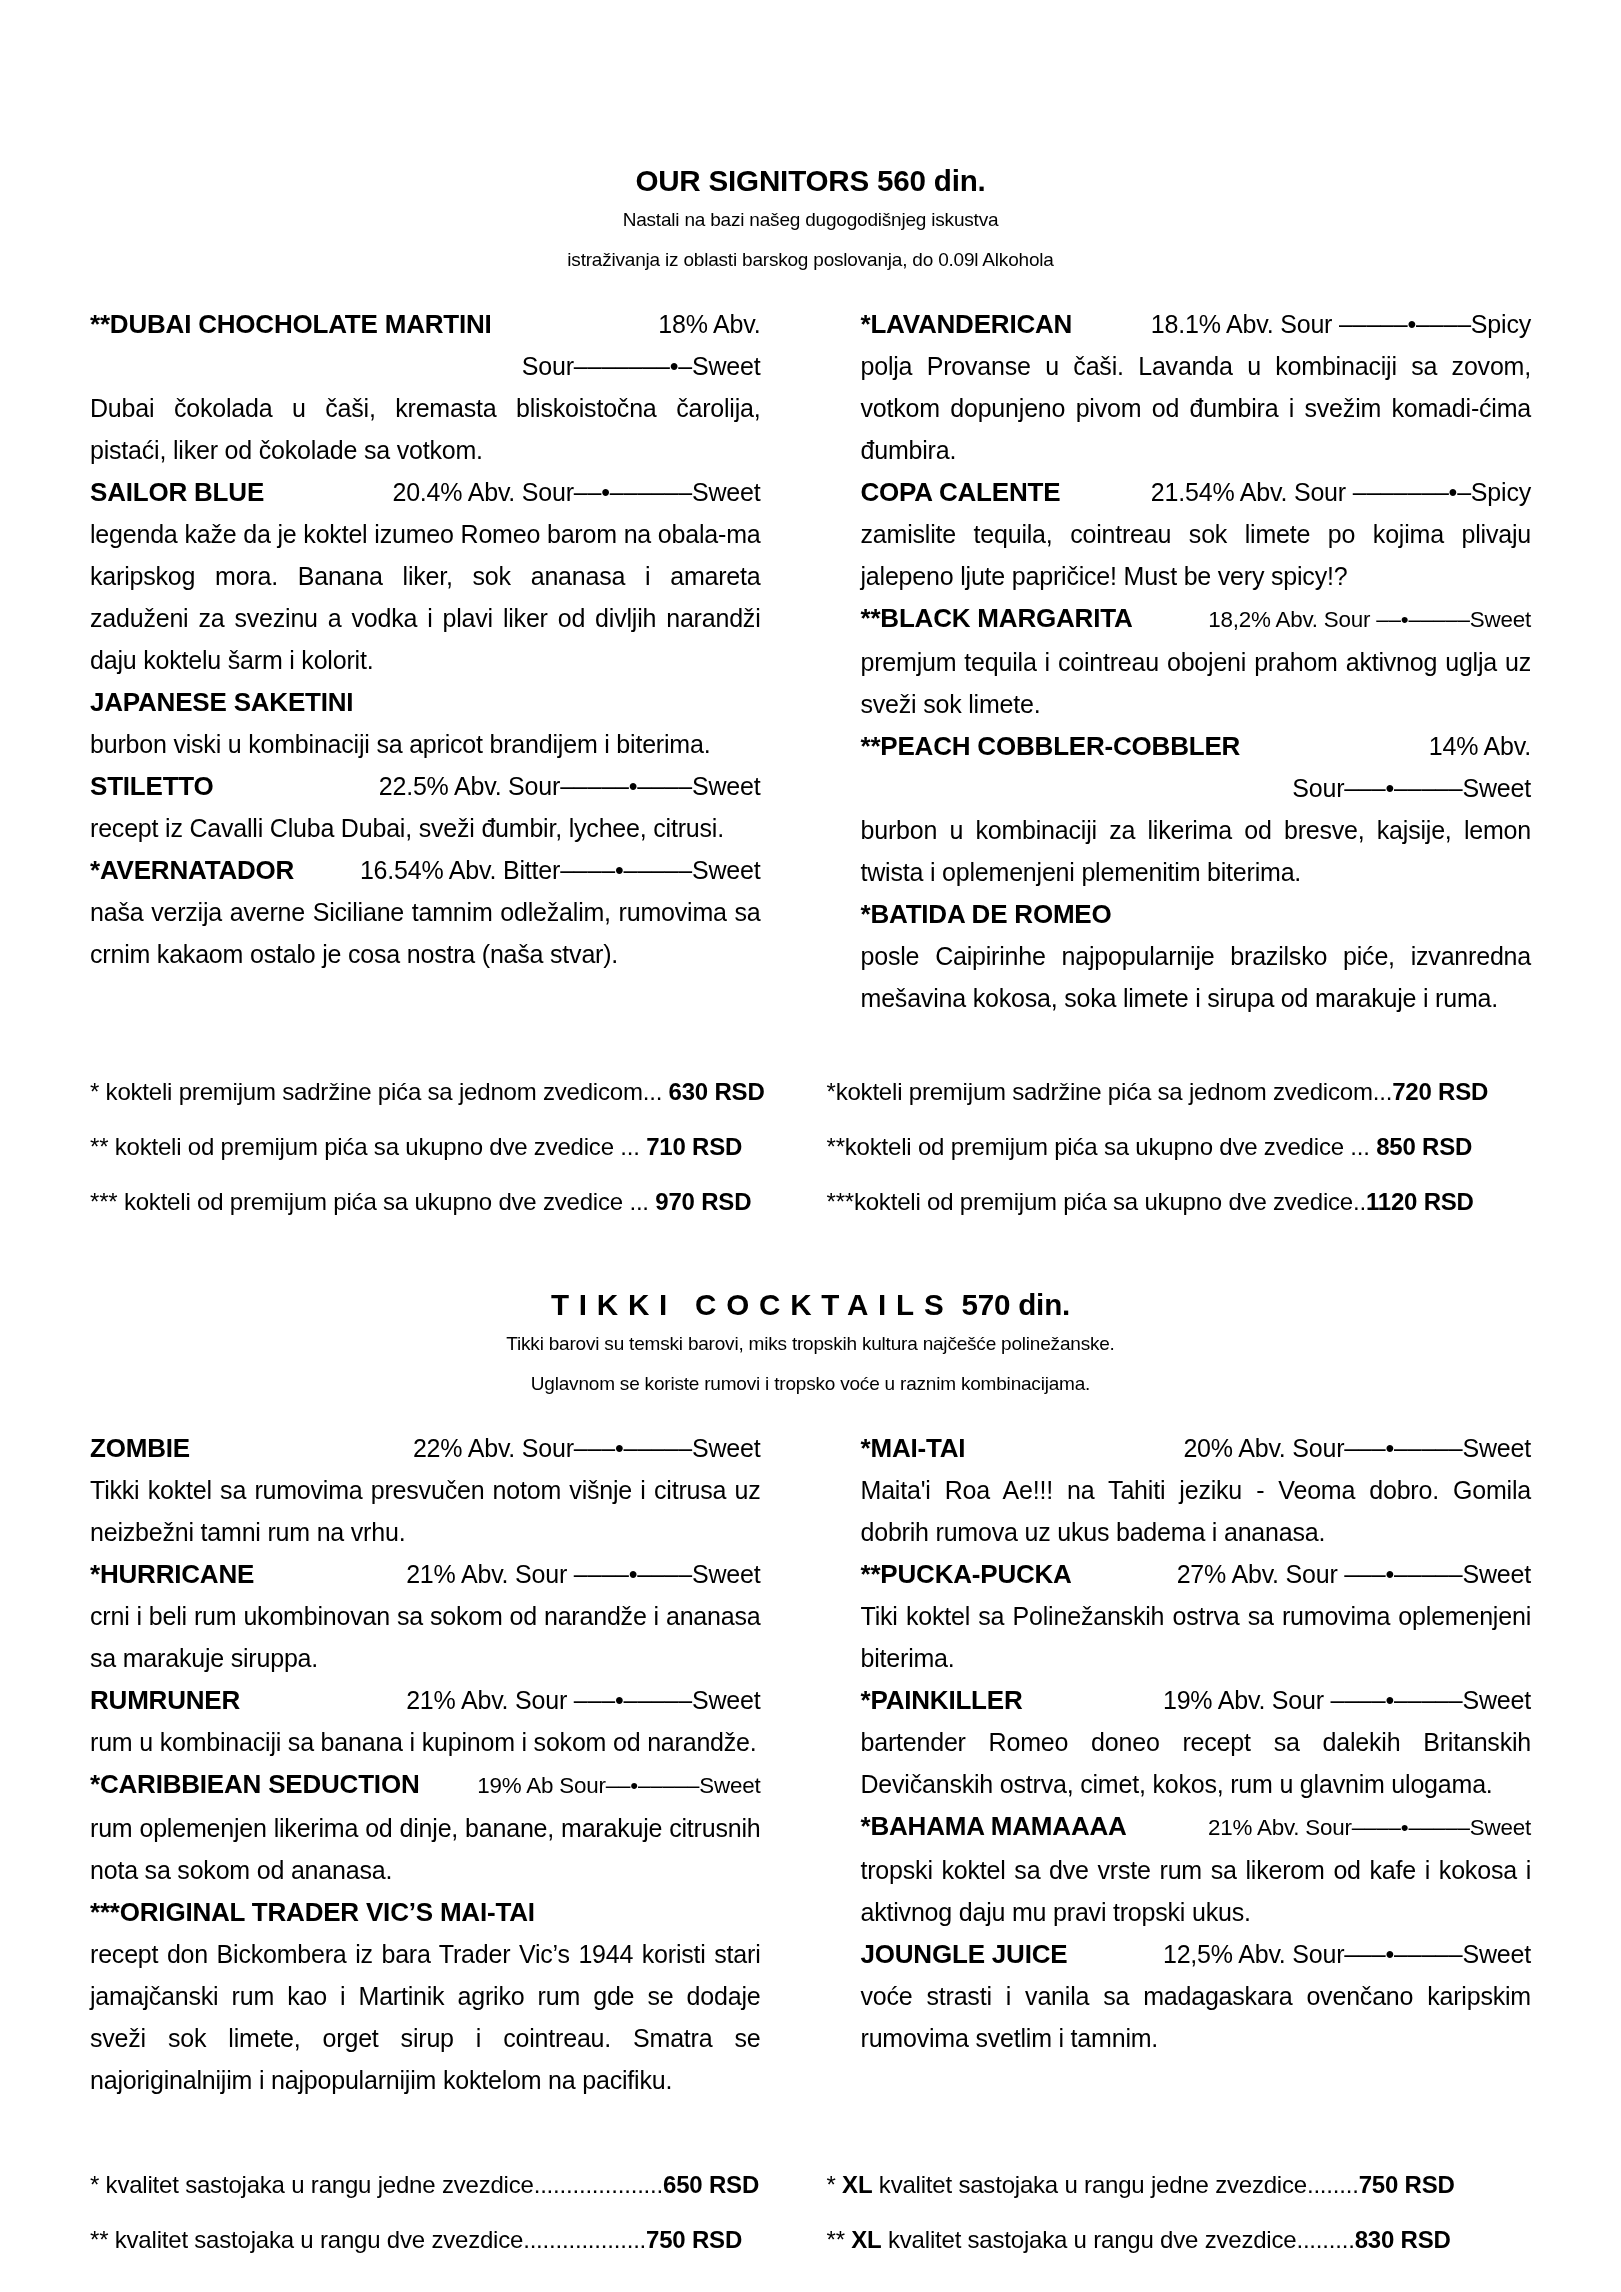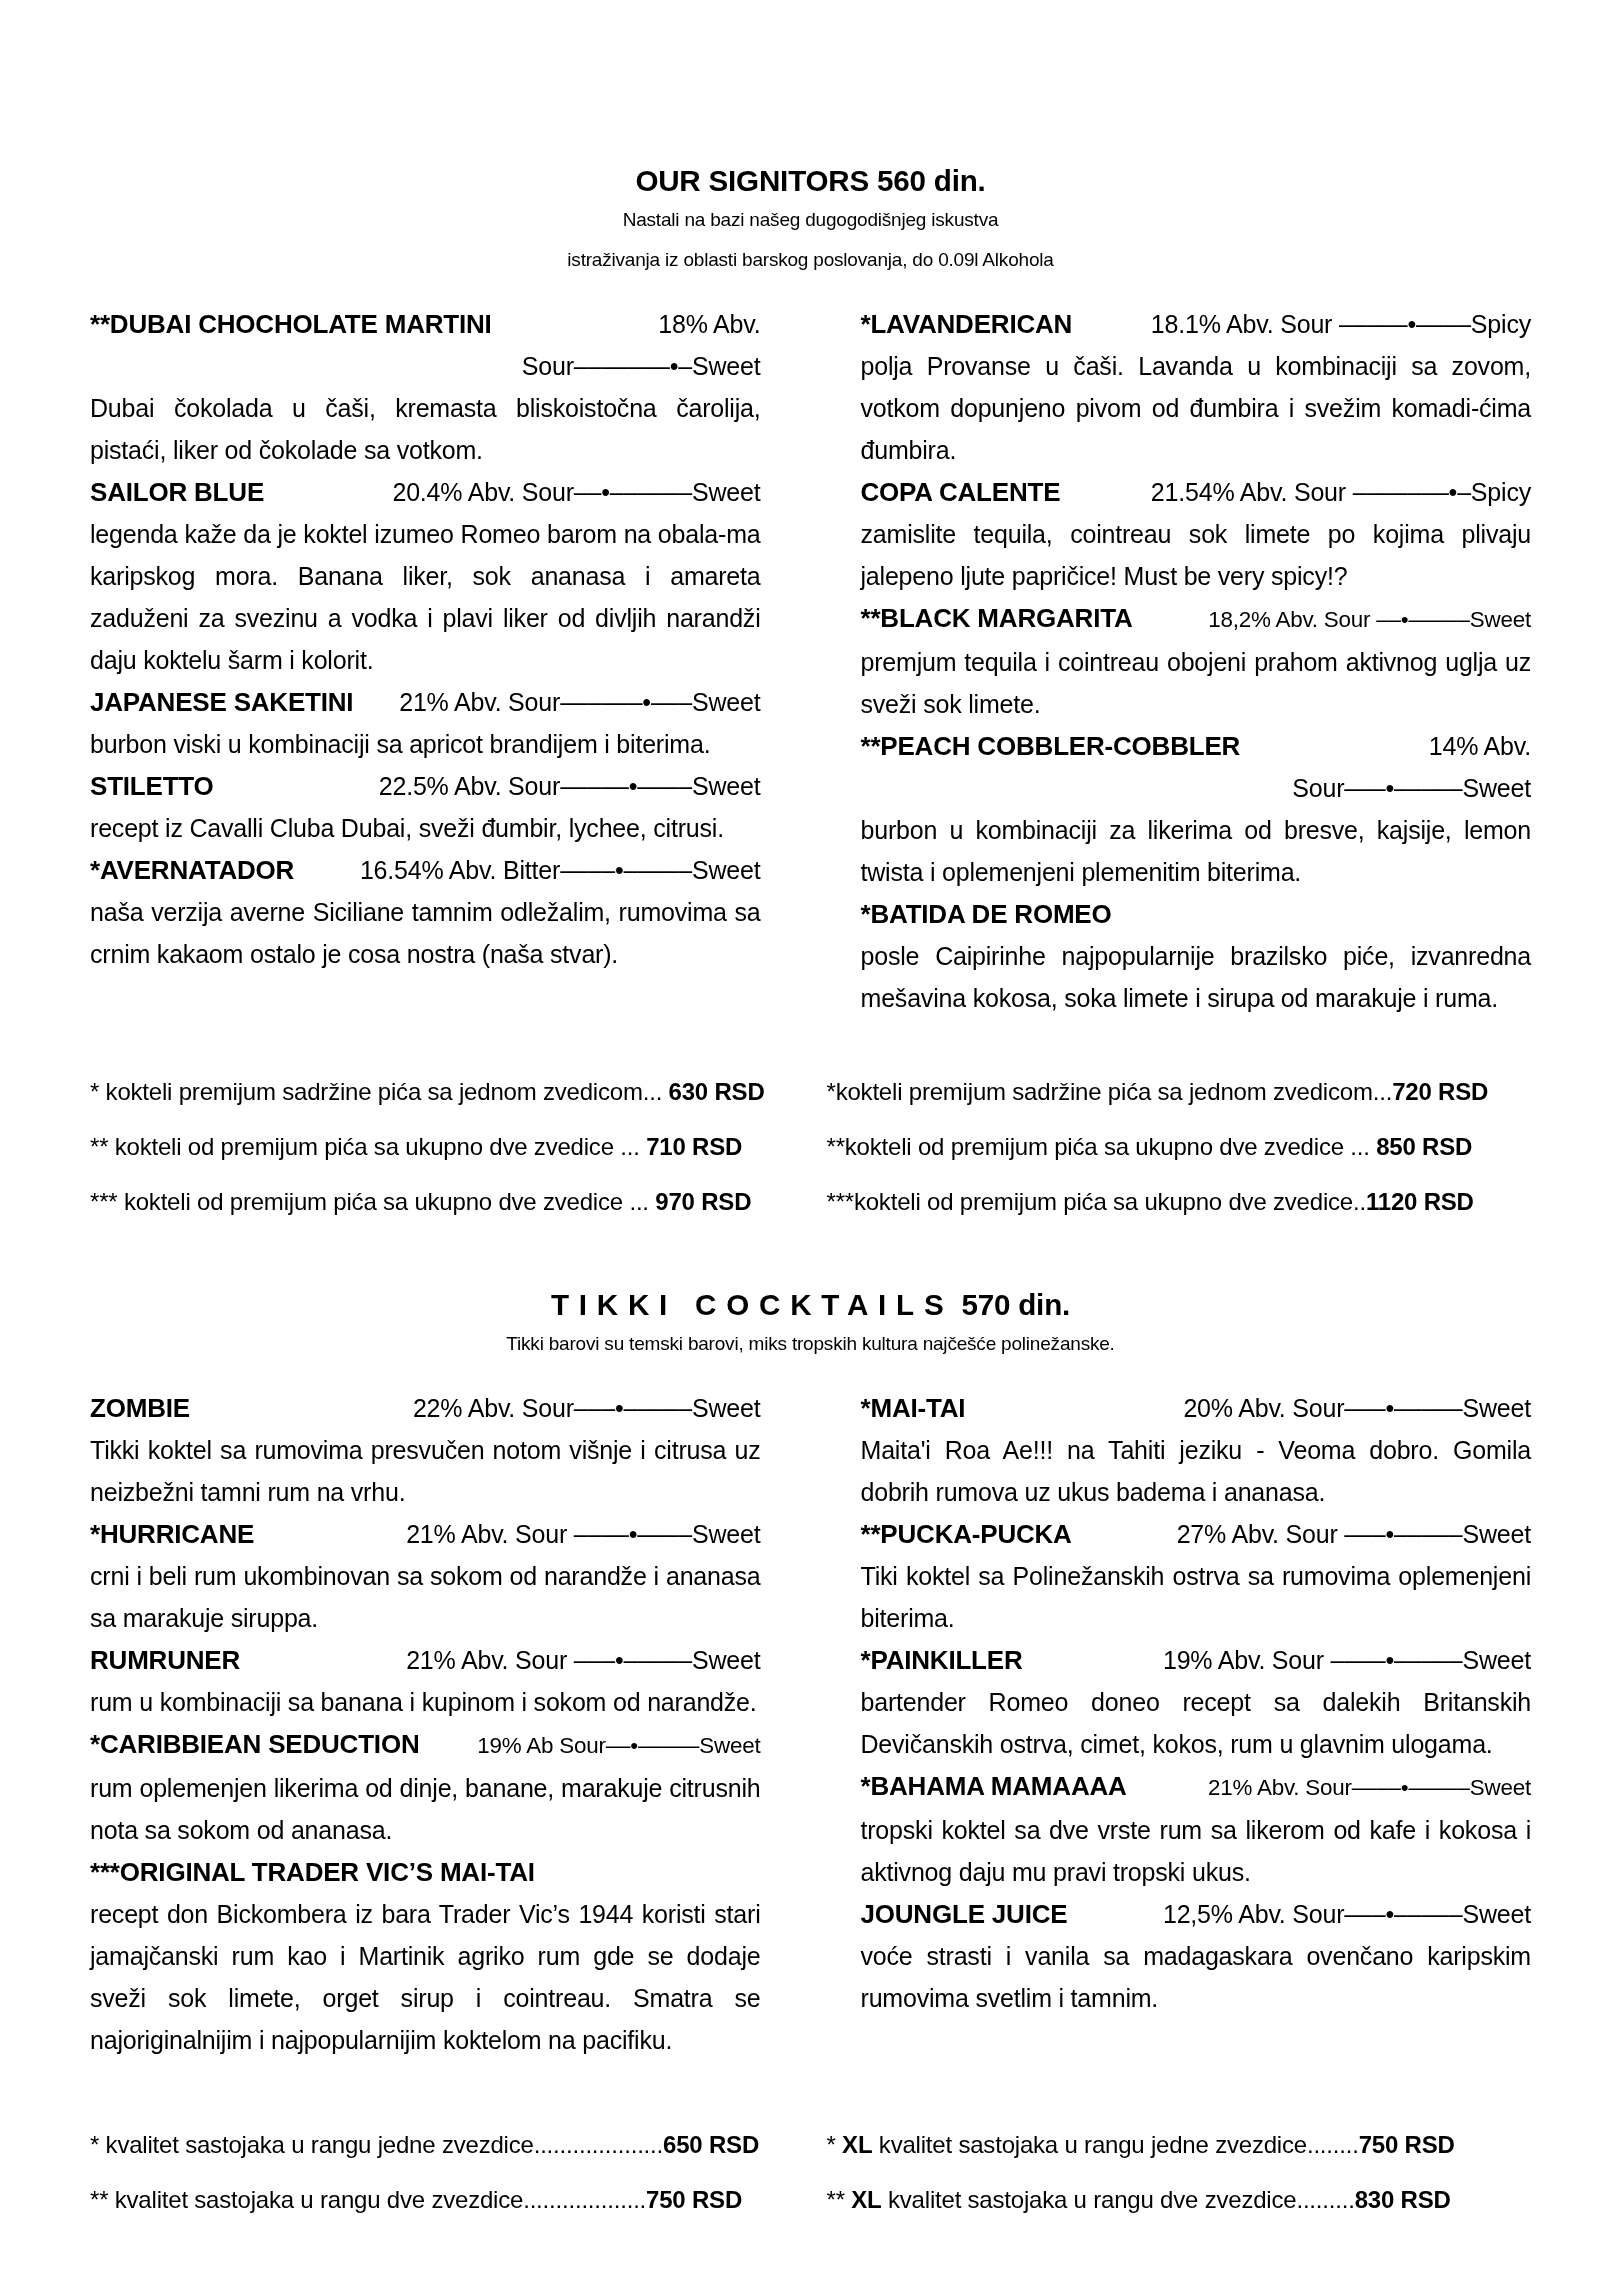--- a/index.html
+++ b/index.html
@@ -63,21 +63,20 @@
     <div class="entry-header">
       <span class="entry-name">SAILOR BLUE</span>
       <span class="entry-meta">20.4% Abv. Sour––•––––––Sweet</span>
     </div>
 
     <div class="entry-desc">legenda kaže da je koktel izumeo Romeo barom na obala-ma karipskog mora. Banana liker, sok ananasa i amareta zaduženi za svezinu a vodka i plavi liker od divljih narandži daju koktelu šarm i kolorit.</div>
   </div>
           <div class="entry">
     <div class="entry-header">
       <span class="entry-name">JAPANESE SAKETINI</span>
-      <span class="entry-meta">21% Abv. Sour––––––•–––Sweet</span>
     </div>
 
     <div class="entry-desc">burbon viski u kombinaciji sa apricot brandijem i biterima.</div>
   </div>
           <div class="entry">
     <div class="entry-header">
       <span class="entry-name">STILETTO</span>
       <span class="entry-meta">22.5% Abv. Sour–––––•––––Sweet</span>
     </div>
 
@@ -156,20 +155,21 @@
           <div class="note">
     <span></span><span>***kokteli od premijum pića sa ukupno dve zvedice..</span><b>1120 RSD</b>
   </div>
         </div>
     </div>
   </div>
 
   <div class="section2">
     <p class="sec-title"><span class="spaced">TIKKI COCKTAILS</span><span> 570 din.</span></p>
     <p class="sec-sub">Tikki barovi su temski barovi, miks tropskih kultura najčešće polinežanske.</p>
+    <p class="sec-sub">Uglavnom se koriste rumovi i tropsko voće u raznim kombinacijama.</p>
     <div class="columns">
       <div>
           <div class="entry">
     <div class="entry-header">
       <span class="entry-name">ZOMBIE</span>
       <span class="entry-meta">22% Abv. Sour–––•–––––Sweet</span>
     </div>
 
     <div class="entry-desc">Tikki koktel sa rumovima presvučen notom višnje i citrusa uz neizbežni tamni rum na vrhu.</div>
   </div>

